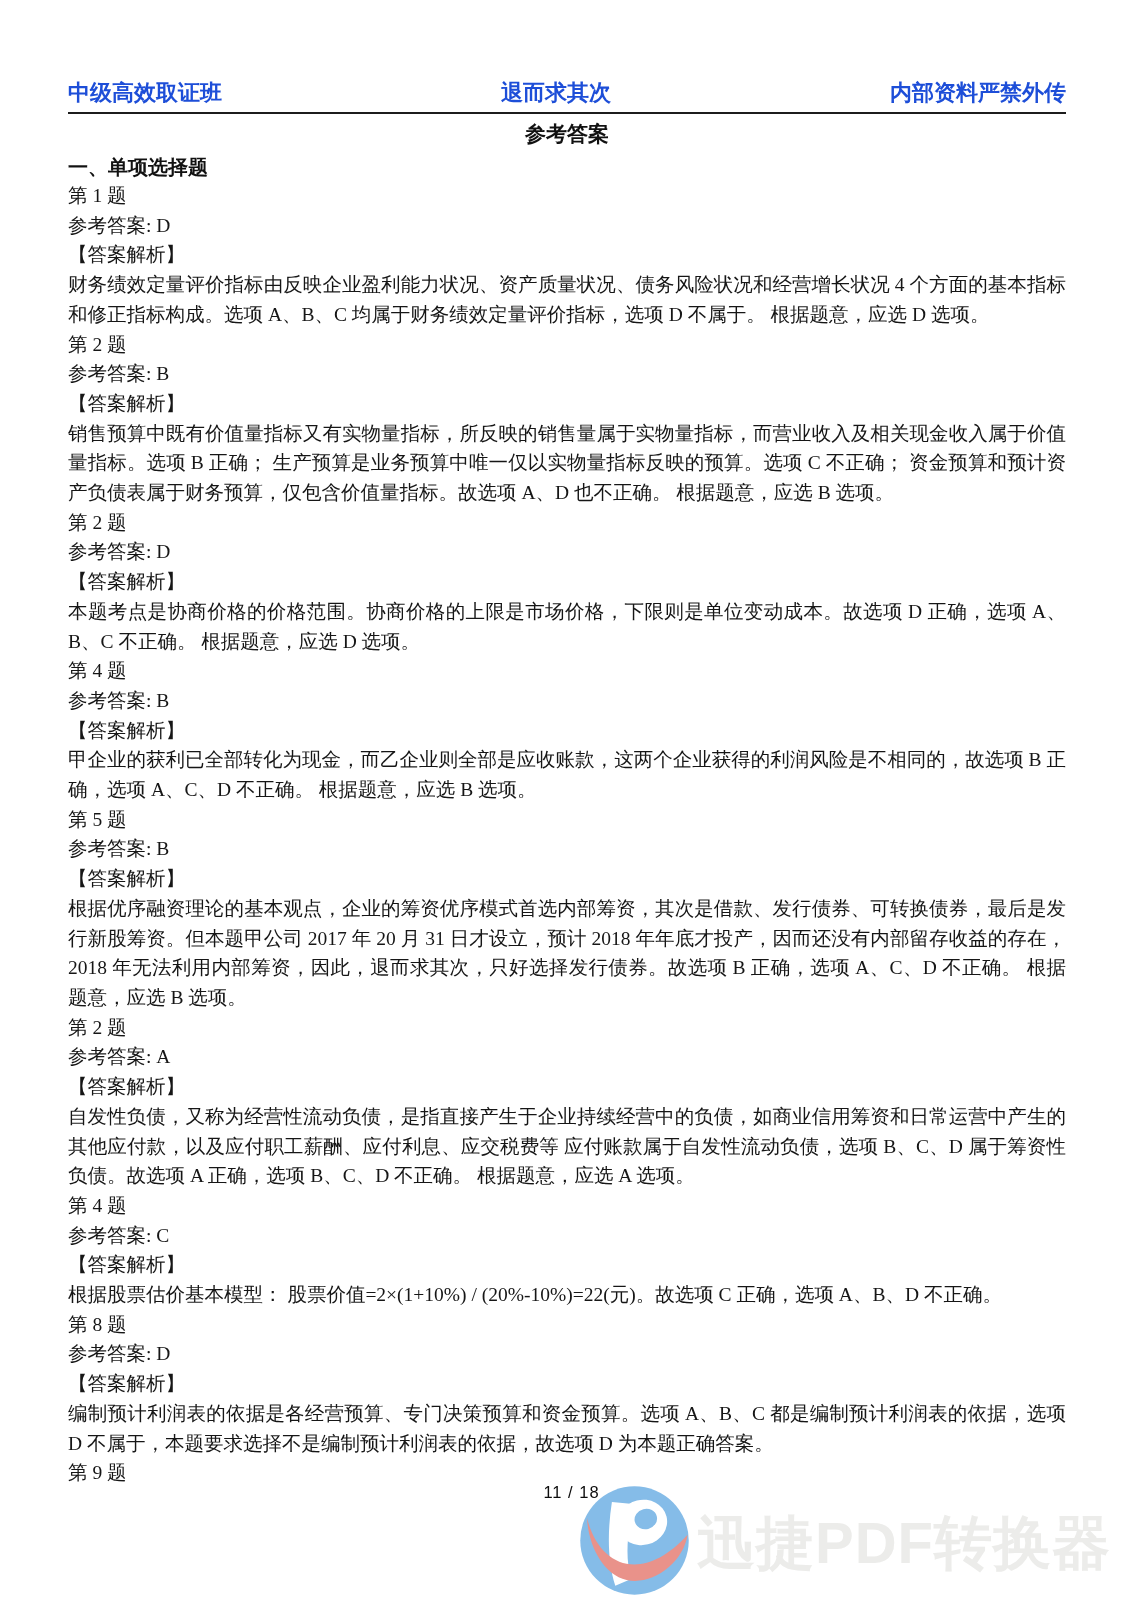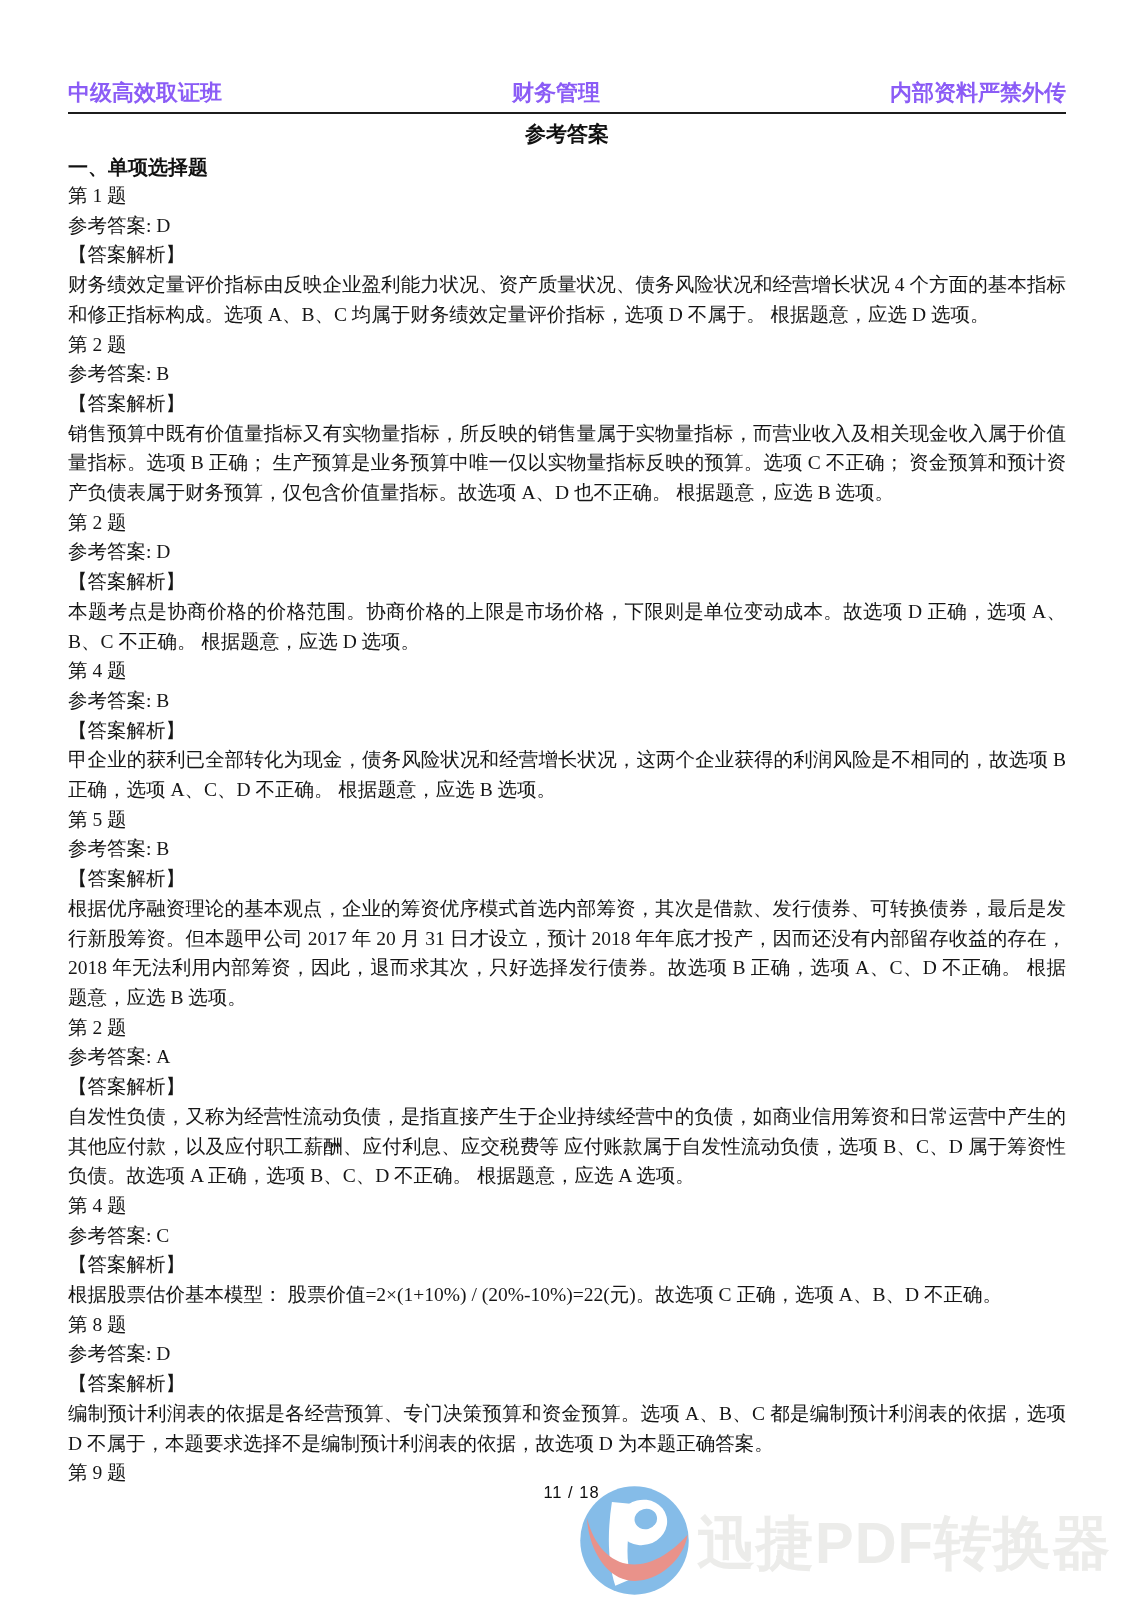--- a/index.html
+++ b/index.html
@@ -23,21 +23,21 @@
     display: flex;
     justify-content: space-between;
     align-items: baseline;
     padding-top: 80px;
     padding-bottom: 6px;
     border-bottom: 2.5px solid #1c1c1c;
     font-family: "Liberation Sans", "DejaVu Sans", sans-serif;
     font-weight: bold;
     font-size: 22px;
     line-height: 26px;
-    color: #8b5cf6;
+    color: #1d4ed8;
   }
   .doc-title {
     margin-top: 5px;
     text-align: center;
     font-family: "Liberation Sans", "DejaVu Sans", sans-serif;
     font-weight: bold;
     font-size: 21px;
     line-height: 29px;
     color: #111111;
   }
@@ -100,21 +100,21 @@
 </style>
 </head>
 <body>
 
 <div class="page">
 
   <div class="content">
 
     <div class="header-row">
       <span>中级高效取证班</span>
-      <span>财务管理</span>
+      <span>退而求其次</span>
       <span>内部资料严禁外传</span>
     </div>
 
     <div class="doc-title">参考答案</div>
 
     <div class="section-heading">一、单项选择题</div>
 
     <div class="questions" id="questions">
         <div class="q-line q-number">第 1 题</div>
         <div class="q-line q-answer">参考答案: D</div>
@@ -124,21 +124,21 @@
         <div class="q-line q-answer">参考答案: B</div>
         <div class="q-line q-label">【答案解析】</div>
         <div class="q-analysis">销售预算中既有价值量指标又有实物量指标，所反映的销售量属于实物量指标，而营业收入及相关现金收入属于价值量指标。选项 B 正确； 生产预算是业务预算中唯一仅以实物量指标反映的预算。选项 C 不正确； 资金预算和预计资产负债表属于财务预算，仅包含价值量指标。故选项 A、D 也不正确。 根据题意，应选 B 选项。</div>
         <div class="q-line q-number">第 2 题</div>
         <div class="q-line q-answer">参考答案: D</div>
         <div class="q-line q-label">【答案解析】</div>
         <div class="q-analysis">本题考点是协商价格的价格范围。协商价格的上限是市场价格，下限则是单位变动成本。故选项 D 正确，选项 A、B、C 不正确。 根据题意，应选 D 选项。</div>
         <div class="q-line q-number">第 4 题</div>
         <div class="q-line q-answer">参考答案: B</div>
         <div class="q-line q-label">【答案解析】</div>
-        <div class="q-analysis">甲企业的获利已全部转化为现金，债务风险状况和经营增长状况，这两个企业获得的利润风险是不相同的，故选项 B 正确，选项 A、C、D 不正确。 根据题意，应选 B 选项。</div>
+        <div class="q-analysis">甲企业的获利已全部转化为现金，而乙企业则全部是应收账款，这两个企业获得的利润风险是不相同的，故选项 B 正确，选项 A、C、D 不正确。 根据题意，应选 B 选项。</div>
         <div class="q-line q-number">第 5 题</div>
         <div class="q-line q-answer">参考答案: B</div>
         <div class="q-line q-label">【答案解析】</div>
         <div class="q-analysis">根据优序融资理论的基本观点，企业的筹资优序模式首选内部筹资，其次是借款、发行债券、可转换债券，最后是发行新股筹资。但本题甲公司 2017 年 20 月 31 日才设立，预计 2018 年年底才投产，因而还没有内部留存收益的存在，2018 年无法利用内部筹资，因此，退而求其次，只好选择发行债券。故选项 B 正确，选项 A、C、D 不正确。 根据题意，应选 B 选项。</div>
         <div class="q-line q-number">第 2 题</div>
         <div class="q-line q-answer">参考答案: A</div>
         <div class="q-line q-label">【答案解析】</div>
         <div class="q-analysis">自发性负债，又称为经营性流动负债，是指直接产生于企业持续经营中的负债，如商业信用筹资和日常运营中产生的其他应付款，以及应付职工薪酬、应付利息、应交税费等 应付账款属于自发性流动负债，选项 B、C、D 属于筹资性负债。故选项 A 正确，选项 B、C、D 不正确。 根据题意，应选 A 选项。</div>
         <div class="q-line q-number">第 4 题</div>
         <div class="q-line q-answer">参考答案: C</div>

